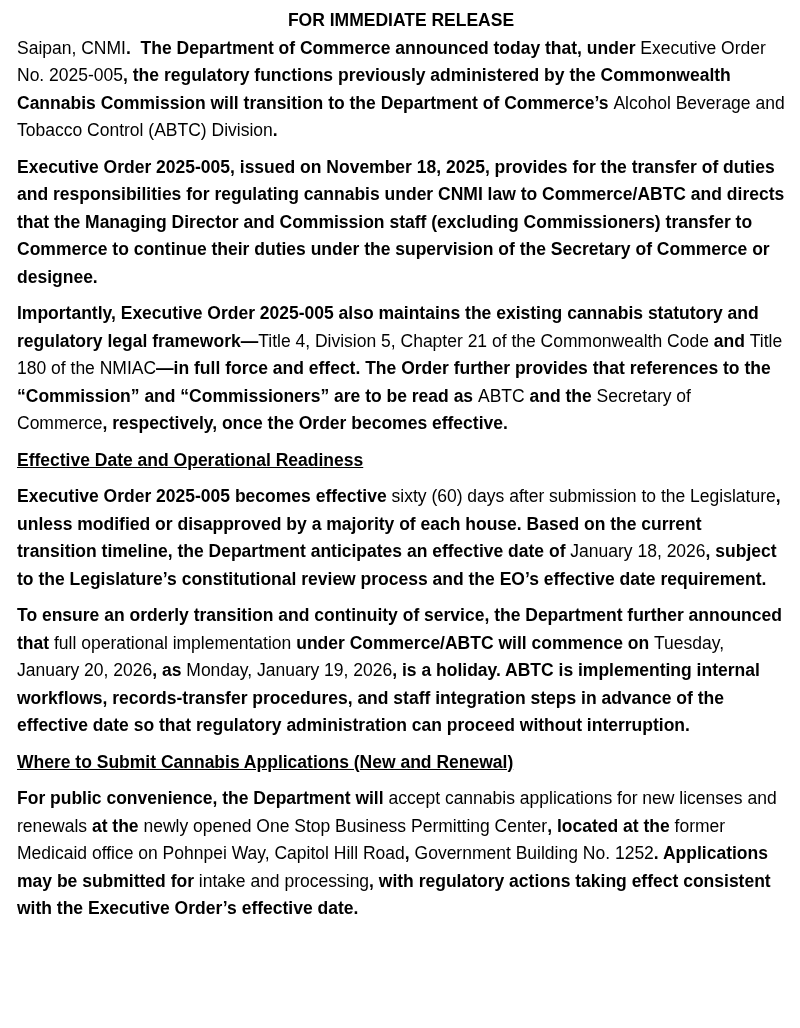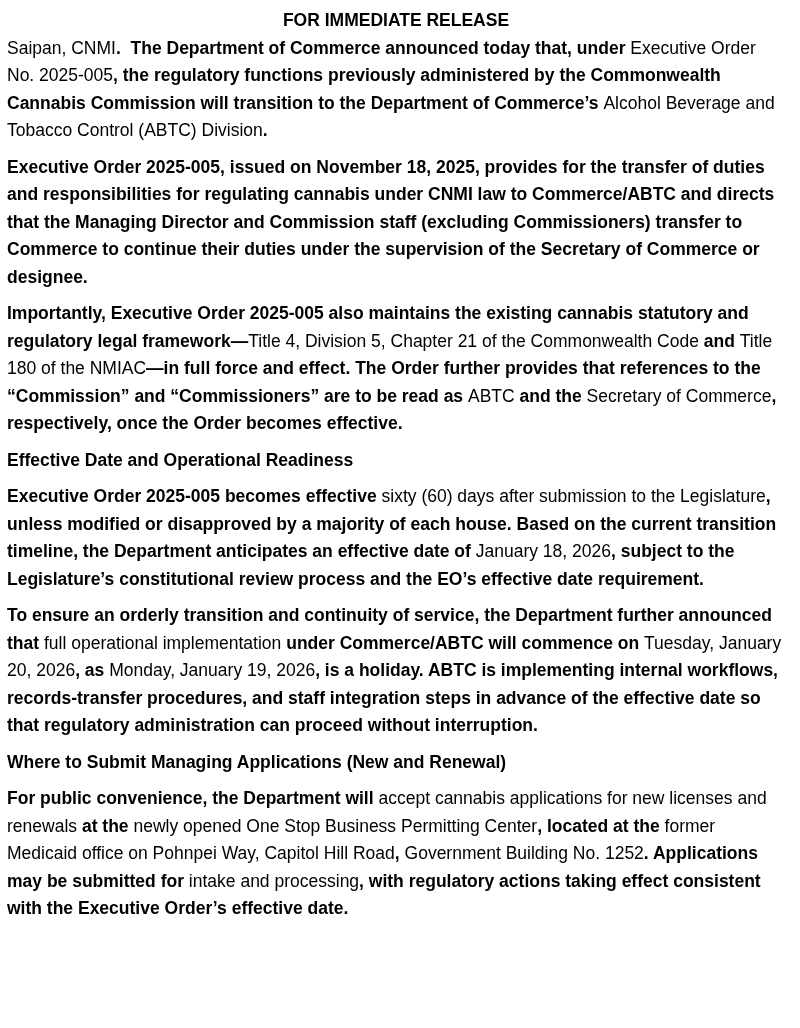--- a/index.html
+++ b/index.html
@@ -4,21 +4,21 @@
 <style>
   html, body {
     margin: 0;
     padding: 0;
     background: #ffffff;
   }
   .page {
     box-sizing: border-box;
     width: 800px;
     height: 1028px;
-    padding: 7px 15px 0 7px;
+    padding: 7px 15px 0 17px;
     background: #ffffff;
     color: #000000;
     font-family: "Liberation Sans", sans-serif;
     font-size: 17.5px;
     line-height: 27.5px;
     overflow: hidden;
   }
   .page p {
     margin: 0 0 9px 0;
   }
@@ -33,20 +33,21 @@
   }
   .date-line {
     margin-bottom: 0 !important;
   }
   .doc-title {
     margin-top: 13px !important;
     margin-bottom: 9px !important;
   }
   .section-heading {
     margin-top: 3px !important;
+    text-decoration: underline;
   }
   .para span {
     font-weight: 700;
   }
   .para span.b {
     font-weight: 400;
   }
 </style>
 </head>
 <body>
@@ -62,17 +63,17 @@
   <p class="para"><span>Executive Order 2025-005, issued on November 18, 2025, provides for the transfer of duties and responsibilities for regulating cannabis under CNMI law to Commerce/ABTC and directs that the Managing Director and Commission staff (excluding Commissioners) transfer to Commerce to continue their duties under the supervision of the Secretary of Commerce or designee.</span></p>
 
   <p class="para"><span>Importantly, Executive Order 2025-005 also maintains the existing cannabis statutory and regulatory legal framework—</span><span class="b">Title 4, Division 5, Chapter 21 of the Commonwealth Code</span><span> and </span><span class="b">Title 180 of the NMIAC</span><span>—in full force and effect. The Order further provides that references to the “Commission” and “Commissioners” are to be read as </span><span class="b">ABTC</span><span> and the </span><span class="b">Secretary of Commerce</span><span>, respectively, once the Order becomes effective.</span></p>
 
   <p class="bold section-heading">Effective Date and Operational Readiness</p>
 
   <p class="para"><span>Executive Order 2025-005 becomes effective </span><span class="b">sixty (60) days after submission to the Legislature</span><span>, unless modified or disapproved by a majority of each house. Based on the current transition timeline, the Department anticipates an effective date of </span><span class="b">January 18, 2026</span><span>, subject to the Legislature’s constitutional review process and the EO’s effective date requirement.</span></p>
 
   <p class="para"><span>To ensure an orderly transition and continuity of service, the Department further announced that </span><span class="b">full operational implementation</span><span> under Commerce/ABTC will commence on </span><span class="b">Tuesday, January 20, 2026</span><span>, as </span><span class="b">Monday, January 19, 2026</span><span>, is a holiday. ABTC is implementing internal workflows, records-transfer procedures, and staff integration steps in advance of the effective date so that regulatory administration can proceed without interruption.</span></p>
 
-  <p class="bold section-heading">Where to Submit Managing Applications (New and Renewal)</p>
+  <p class="bold section-heading">Where to Submit Cannabis Applications (New and Renewal)</p>
 
   <p class="para"><span>For public convenience, the Department will </span><span class="b">accept cannabis applications for new licenses and renewals</span><span> at the </span><span class="b">newly opened One Stop Business Permitting Center</span><span>, located at the </span><span class="b">former Medicaid office on Pohnpei Way, Capitol Hill Road</span><span>, </span><span class="b">Government Building No. 1252</span><span>. Applications may be submitted for </span><span class="b">intake and processing</span><span>, with regulatory actions taking effect consistent with the Executive Order’s effective date.</span></p>
 
 </div>
 
 </body></html>

